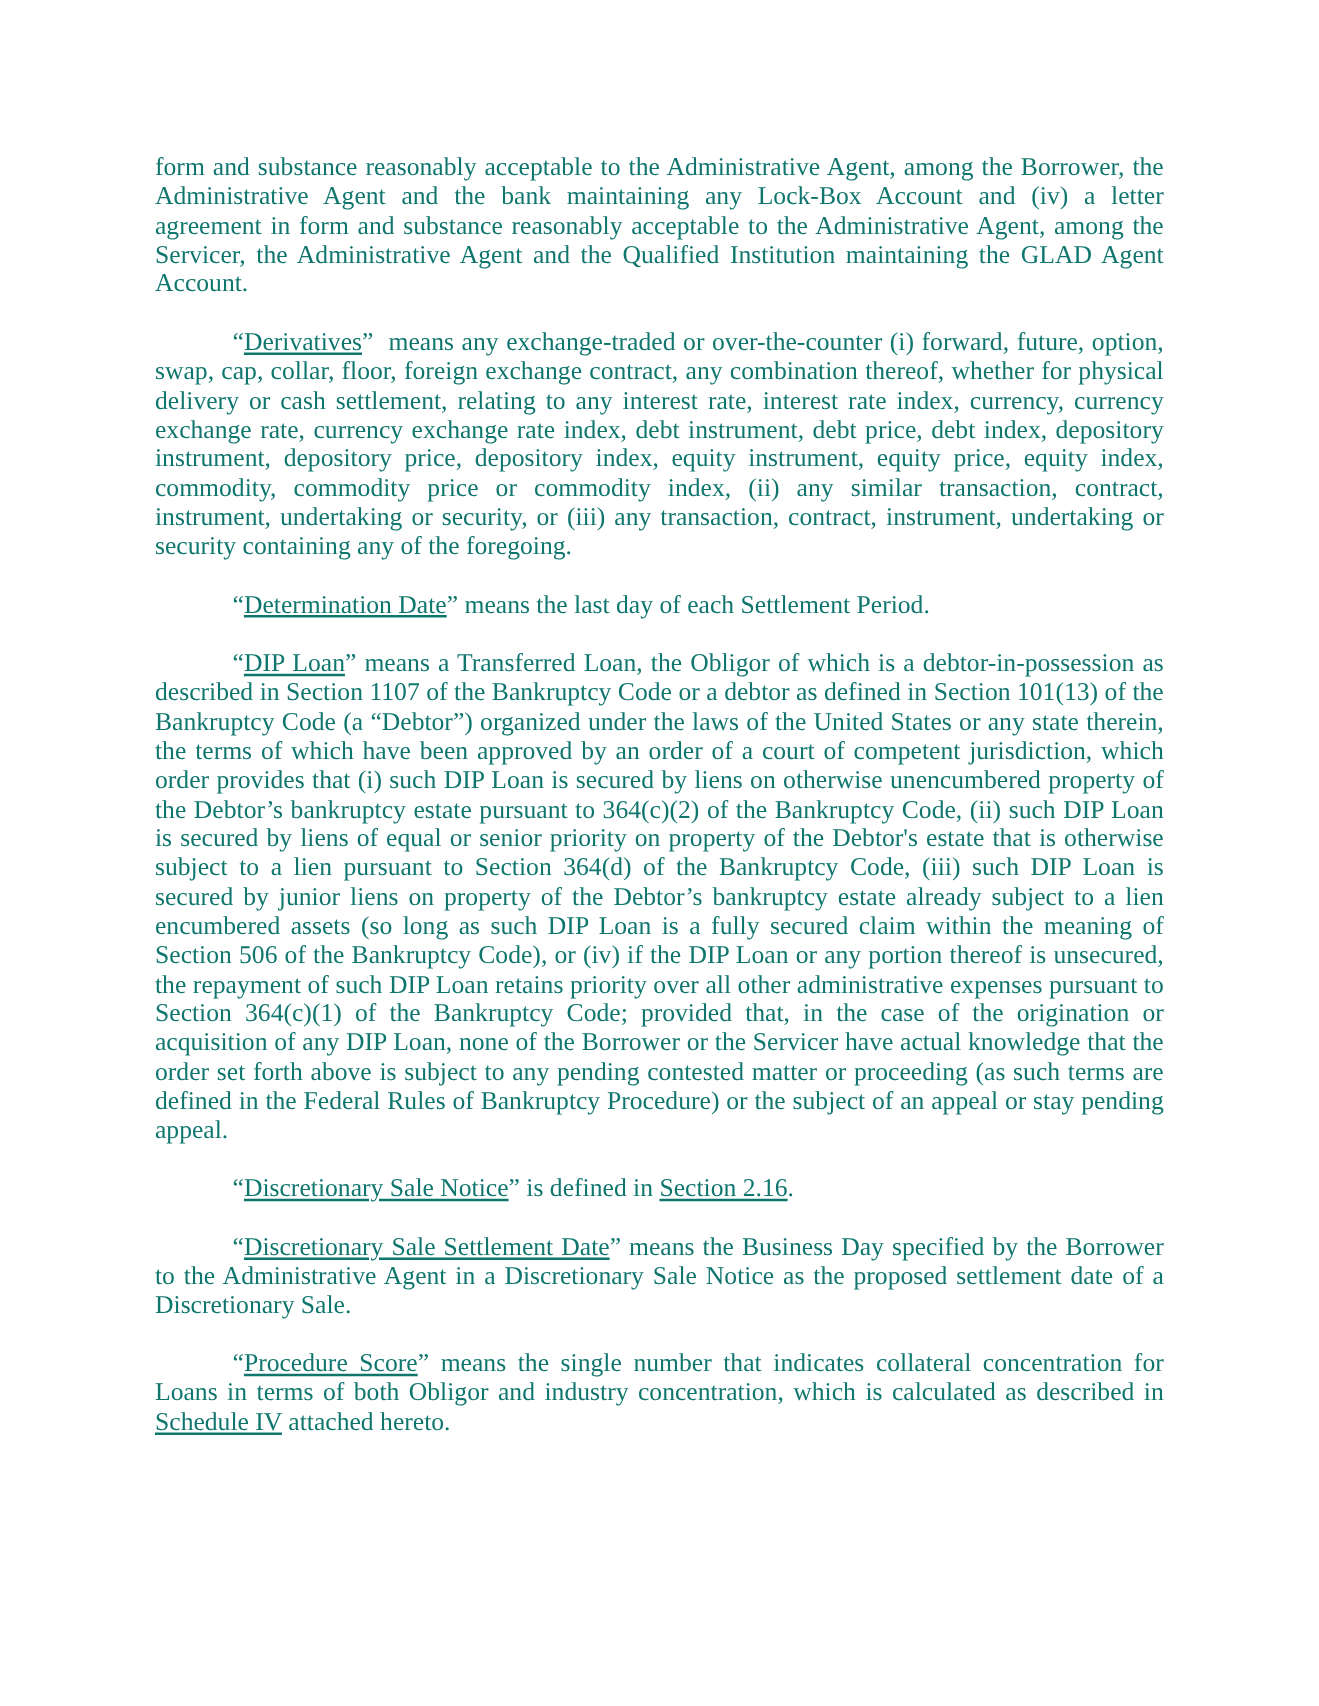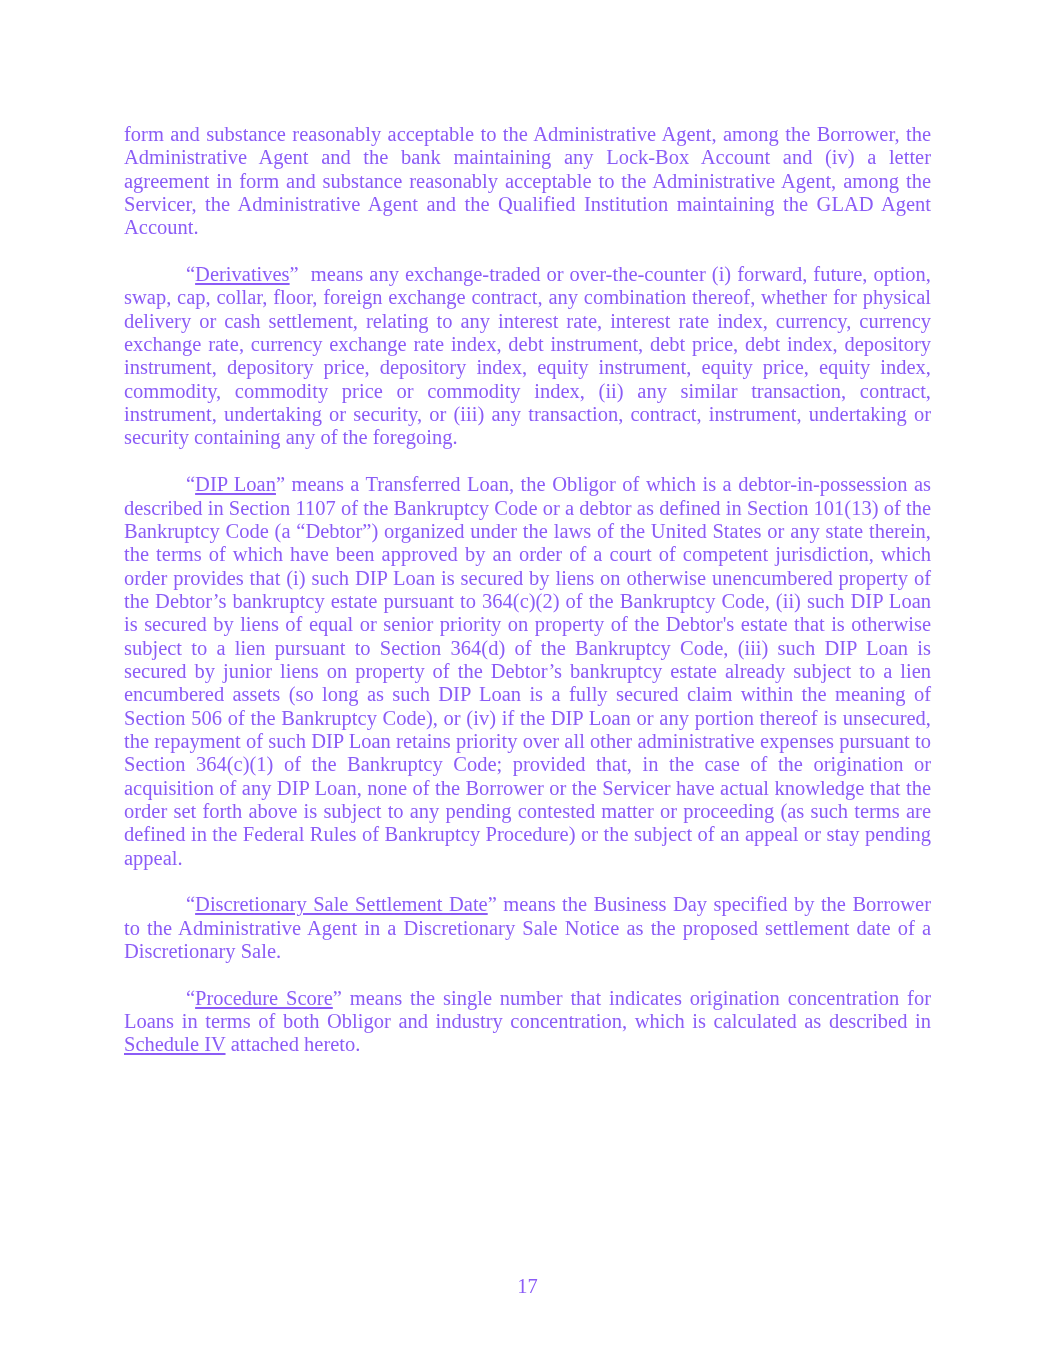--- a/index.html
+++ b/index.html
@@ -8,21 +8,21 @@
     background: #ffffff;
   }
   .page {
     position: relative;
     width: 1055px;
     height: 1365px;
     background: #ffffff;
     font-family: "Liberation Serif", "DejaVu Serif", serif;
     font-size: 20.5px;
     line-height: 23.35px;
-    color: #8b5cf6;
+    color: #0f766e;
     overflow: hidden;
   }
   .content {
     position: absolute;
     top: 123px;
     left: 124px;
     width: 807px;
   }
   p.para {
     margin: 0 0 23.35px 0;
@@ -43,18 +43,19 @@
     text-align: center;
   }
 </style>
 </head>
 <body>
 
 <div class="page">
   <div class="content" id="doc-body">
       <p class="para"><span>form and substance reasonably acceptable to the Administrative Agent, among the Borrower, the Administrative Agent and the bank maintaining any Lock-Box Account and (iv) a letter agreement in form and substance reasonably acceptable to the Administrative Agent, among the Servicer, the Administrative Agent and the Qualified Institution maintaining the GLAD Agent Account.</span></p>
       <p class="para indent"><span>“</span><span class="u">Derivatives</span><span>”&nbsp; means any exchange-traded or over-the-counter (i) forward, future, option, swap, cap, collar, floor, foreign exchange contract, any combination thereof, whether for physical delivery or cash settlement, relating to any interest rate, interest rate index, currency, currency exchange rate, currency exchange rate index, debt instrument, debt price, debt index, depository instrument, depository price, depository index, equity instrument, equity price, equity index, commodity, commodity price or commodity index, (ii) any similar transaction, contract, instrument, undertaking or security, or (iii) any transaction, contract, instrument, undertaking or security containing any of the foregoing.</span></p>
+      <p class="para indent"><span>“</span><span class="u">Determination Date</span><span>” means the last day of each Settlement Period.</span></p>
       <p class="para indent"><span>“</span><span class="u">DIP Loan</span><span>” means a Transferred Loan, the Obligor of which is a debtor-in-possession as described in Section 1107 of the Bankruptcy Code or a debtor as defined in Section 101(13) of the Bankruptcy Code (a “Debtor”) organized under the laws of the United States or any state therein, the terms of which have been approved by an order of a court of competent jurisdiction, which order provides that (i) such DIP Loan is secured by liens on otherwise unencumbered property of the Debtor’s bankruptcy estate pursuant to 364(c)(2) of the Bankruptcy Code, (ii) such DIP Loan is secured by liens of equal or senior priority on property of the Debtor's estate that is otherwise subject to a lien pursuant to Section 364(d) of the Bankruptcy Code, (iii) such DIP Loan is secured by junior liens on property of the Debtor’s bankruptcy estate already subject to a lien encumbered assets (so long as such DIP Loan is a fully secured claim within the meaning of Section 506 of the Bankruptcy Code), or (iv) if the DIP Loan or any portion thereof is unsecured, the repayment of such DIP Loan retains priority over all other administrative expenses pursuant to Section 364(c)(1) of the Bankruptcy Code; provided that, in the case of the origination or acquisition of any DIP Loan, none of the Borrower or the Servicer have actual knowledge that the order set forth above is subject to any pending contested matter or proceeding (as such terms are defined in the Federal Rules of Bankruptcy Procedure) or the subject of an appeal or stay pending appeal.</span></p>
+      <p class="para indent"><span>“</span><span class="u">Discretionary Sale Notice</span><span>” is defined in </span><span class="u">Section 2.16</span><span>.</span></p>
       <p class="para indent"><span>“</span><span class="u">Discretionary Sale Settlement Date</span><span>” means the Business Day specified by the Borrower to the Administrative Agent in a Discretionary Sale Notice as the proposed settlement date of a Discretionary Sale.</span></p>
-      <p class="para indent"><span>“</span><span class="u">Procedure Score</span><span>” means the single number that indicates origination concentration for Loans in terms of both Obligor and industry concentration, which is calculated as described in </span><span class="u">Schedule IV</span><span> attached hereto.</span></p>
+      <p class="para indent"><span>“</span><span class="u">Procedure Score</span><span>” means the single number that indicates collateral concentration for Loans in terms of both Obligor and industry concentration, which is calculated as described in </span><span class="u">Schedule IV</span><span> attached hereto.</span></p>
     </div>
-  <div class="footer">17</div>
 </div>
 
 </body></html>

